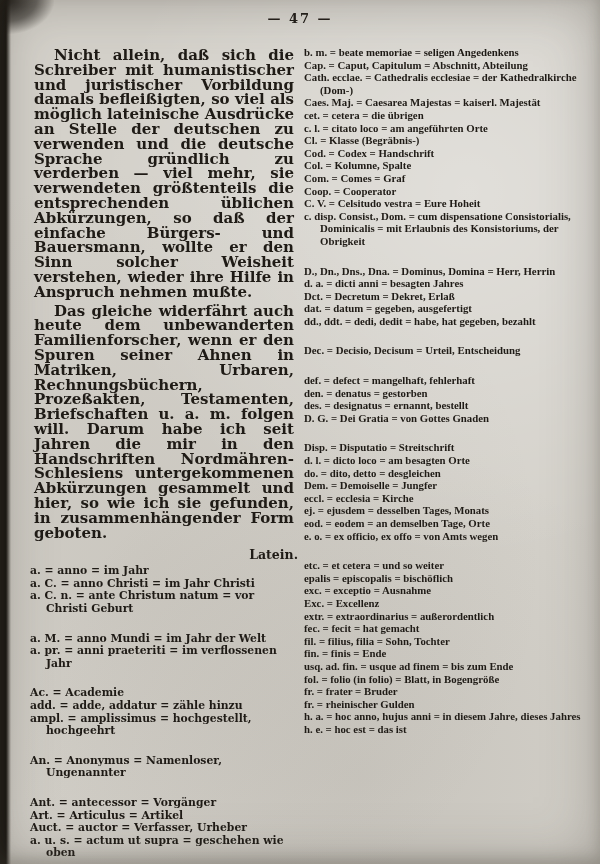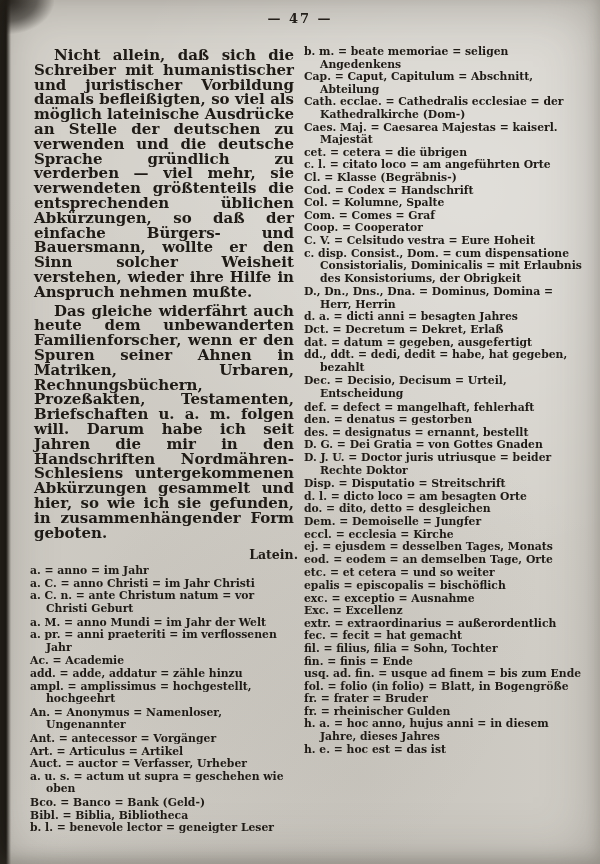--- a/index.html
+++ b/index.html
@@ -28,35 +28,35 @@
   .corner-smudge {
     position:absolute; left:-10px; top:-12px; width:64px; height:46px;
     background:radial-gradient(ellipse at 25% 25%, rgba(16,13,9,0.95) 0%, rgba(16,13,9,0.55) 45%, rgba(16,13,9,0) 72%);
   }
   .header {
     position:absolute; top:11px; left:0; width:100%;
     text-align:center; font-size:13px; letter-spacing:2px;
   }
   .col { position:absolute; }
   .col-left  { left:30px;  top:44px; width:268px; }
-  .col-right { left:304px; top:46px; width:283px; }
+  .col-right { left:304px; top:46px; width:283px;font-family:Liberation Serif, serif; }
   .para {
     margin:4px; font-size:15px; line-height:14.8px;
     text-align:justify; text-indent:20px;
     hyphens:auto; -webkit-hyphens:auto;
   }
   .latein {
     margin:7px 0 3px; text-align:right;
     font-size:12.5px; font-weight:bold;
   }
   .entry {
     font-size:10.8px; line-height:12.6px;
     padding-left:16px; text-indent:-16px;
   }
-  .entry.gap { margin-top:1px; }
+  .entry.gap { margin-top:17px; }
 </style>
 </head>
 <body>
 
 <div class="page">
   <div class="edge-left"></div>
   <div class="corner-smudge"></div>
 
   <div class="header">
     <span>— 47 —</span>
@@ -106,28 +106,28 @@
         <div class="entry gap">D., Dn., Dns., Dna. = Dominus, Domina = Herr, Herrin</div>
         <div class="entry">d. a. = dicti anni = besagten Jahres</div>
         <div class="entry">Dct. = Decretum = Dekret, Erlaß</div>
         <div class="entry">dat. = datum = gegeben, ausgefertigt</div>
         <div class="entry">dd., ddt. = dedi, dedit = habe, hat gegeben, bezahlt</div>
         <div class="entry gap">Dec. = Decisio, Decisum = Urteil, Entscheidung</div>
         <div class="entry gap">def. = defect = mangelhaft, fehlerhaft</div>
         <div class="entry">den. = denatus = gestorben</div>
         <div class="entry">des. = designatus = ernannt, bestellt</div>
         <div class="entry">D. G. = Dei Gratia = von Gottes Gnaden</div>
-        <div class="entry">D. J. U. = Doctor juris utriusque = beider Rechte Doktor</div>
         <div class="entry gap">Disp. = Disputatio = Streitschrift</div>
         <div class="entry">d. l. = dicto loco = am besagten Orte</div>
         <div class="entry">do. = dito, detto = desgleichen</div>
         <div class="entry">Dem. = Demoiselle = Jungfer</div>
         <div class="entry">eccl. = ecclesia = Kirche</div>
         <div class="entry">ej. = ejusdem = desselben Tages, Monats</div>
         <div class="entry">eod. = eodem = an demselben Tage, Orte</div>
+        <div class="entry">e. o. = ex officio, ex offo = von Amts wegen</div>
         <div class="entry gap">etc. = et cetera = und so weiter</div>
         <div class="entry">epalis = episcopalis = bischöflich</div>
         <div class="entry">exc. = exceptio = Ausnahme</div>
         <div class="entry">Exc. = Excellenz</div>
         <div class="entry">extr. = extraordinarius = außerordentlich</div>
         <div class="entry">fec. = fecit = hat gemacht</div>
         <div class="entry">fil. = filius, filia = Sohn, Tochter</div>
         <div class="entry">fin. = finis = Ende</div>
         <div class="entry">usq. ad. fin. = usque ad finem = bis zum Ende</div>
         <div class="entry">fol. = folio (in folio) = Blatt, in Bogengröße</div>

